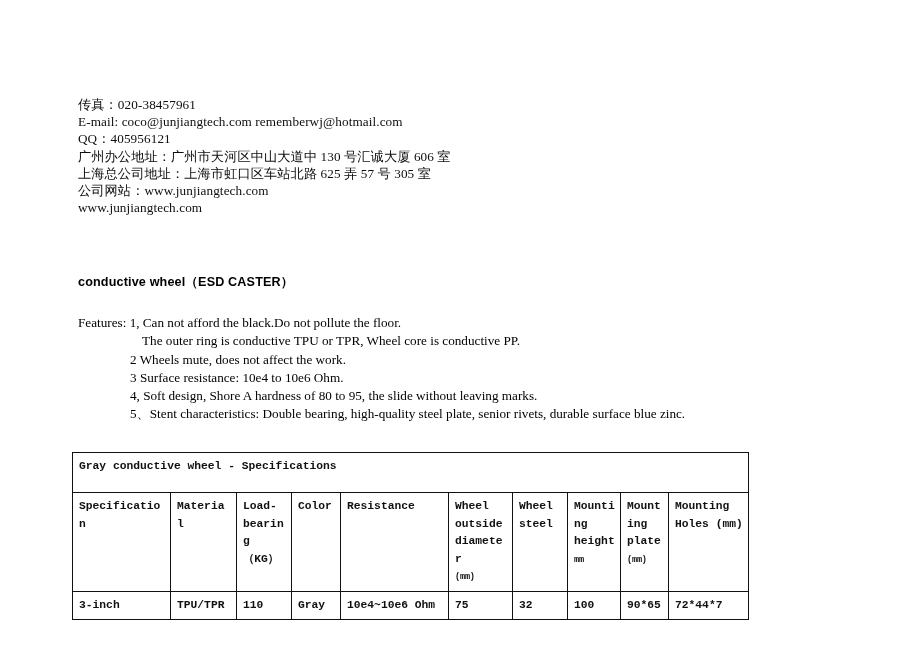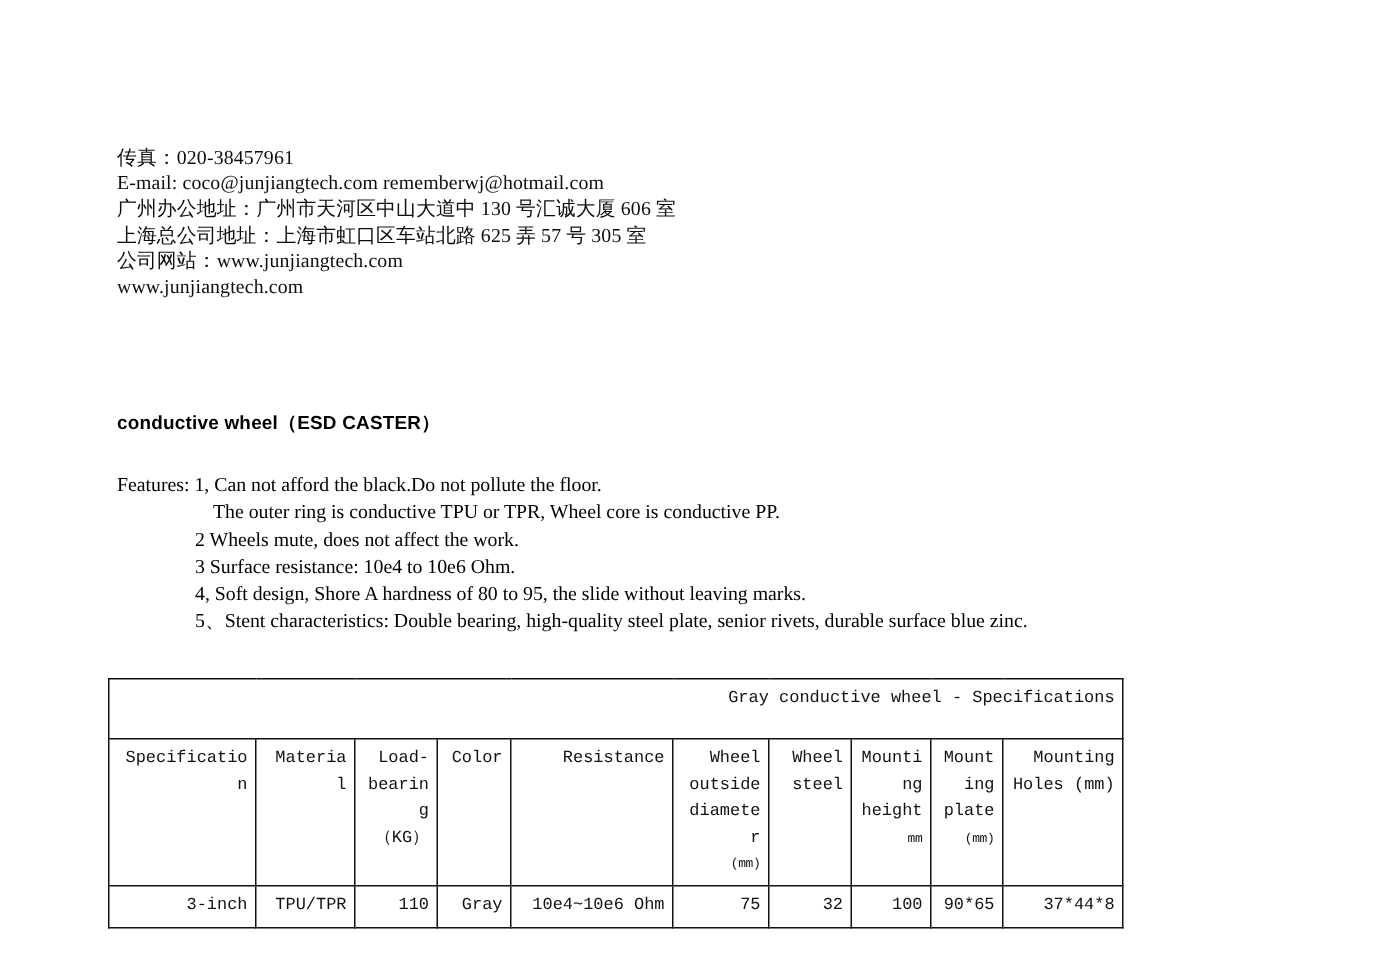--- a/index.html
+++ b/index.html
@@ -73,22 +73,22 @@
     font-family: "Liberation Mono", "DejaVu Sans Mono", monospace;
     font-size: 11.3px;
     line-height: 17.6px;
     color: #111111;
   }
   table.spec-table td,
   table.spec-table th {
     border: 1px solid #111111;
     padding: 5px 5px 4px 6px;
     vertical-align: top;
-    text-align: right;
-    font-weight: normal;
+    text-align: left;
+    font-weight: bold;
     word-wrap: break-word;
     overflow-wrap: break-word;
   }
   .caption-cell {
     height: 30px;
     padding-top: 6px;
   }
   .header-row td { height: 68px; }
   .data-row td { height: 18px; padding-top: 4px; padding-bottom: 4px; }
   .unit-small { font-size: 8.6px; letter-spacing: -0.2px; }
@@ -104,20 +104,21 @@
   .c7 { width: 53px; }
   .c8 { width: 48px; }
   .c9 { width: 80px; }
 </style>
 </head>
 <body>
 
 <div class="contact-block">
   <span class="contact-line">传真：020-38457961</span>
   <span class="contact-line">E-mail: coco@junjiangtech.com rememberwj@hotmail.com</span>
+  <span class="contact-line">QQ：405956121</span>
   <span class="contact-line">广州办公地址：广州市天河区中山大道中 130 号汇诚大厦 606 室</span>
   <span class="contact-line">上海总公司地址：上海市虹口区车站北路 625 弄 57 号 305 室</span>
   <span class="contact-line">公司网站：www.junjiangtech.com</span>
   <span class="contact-line">www.junjiangtech.com</span>
 </div>
 
 <div class="product-heading">conductive wheel（ESD CASTER）</div>
 
 <div class="features-block">
   <span class="feature-line"><span>Features:</span> <span>1, Can not afford the black.Do not pollute the floor.</span></span>
@@ -161,17 +162,17 @@
       <tr class="data-row">
         <td>3-inch</td>
         <td>TPU/TPR</td>
         <td>110</td>
         <td>Gray</td>
         <td>10e4~10e6 Ohm</td>
         <td>75</td>
         <td>32</td>
         <td>100</td>
         <td>90*65</td>
-        <td>37*44*8</td>
+        <td>72*44*7</td>
       </tr>
     </tbody>
   </table>
 </div>
 
 </body></html>

